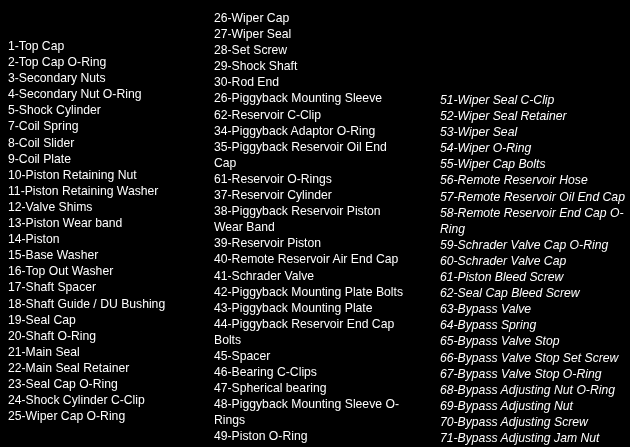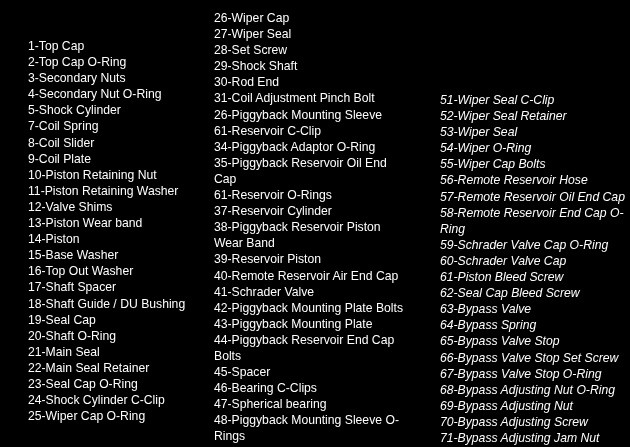--- a/index.html
+++ b/index.html
@@ -18,21 +18,21 @@
     position: relative;
     width: 630px;
     height: 447px;
     box-sizing: border-box;
   }
   .col {
     position: absolute;
     top: 0;
     box-sizing: border-box;
   }
-  .col-1 { left: 8px;   width: 196px; padding-top: 38px; margin-left: 20px; }
+  .col-1 { left: 8px;   width: 196px; padding-top: 38px; }
   .col-2 { left: 214px; width: 196px; padding-top: 10px; }
   .col-3 { left: 440px; width: 204px; padding-top: 92px; font-style: italic; }
 
   ul.parts {
     list-style: none;
     margin: 0;
     padding: 0;
   }
   ul.parts li {
     font-size: 12.2px;
@@ -76,23 +76,22 @@
     </ul>
   </div>
 
   <div class="col col-2">
     <ul class="parts">
       <li>26-Wiper Cap</li>
       <li>27-Wiper Seal</li>
       <li>28-Set Screw</li>
       <li>29-Shock Shaft</li>
       <li>30-Rod End</li>
-      <li>31-Coil Adjustment Pinch Bolt</li>
       <li>26-Piggyback Mounting Sleeve</li>
-      <li>61-Reservoir C-Clip</li>
+      <li>62-Reservoir C-Clip</li>
       <li>34-Piggyback Adaptor O-Ring</li>
       <li>35-Piggyback Reservoir Oil End Cap</li>
       <li>61-Reservoir O-Rings</li>
       <li>37-Reservoir Cylinder</li>
       <li>38-Piggyback Reservoir Piston Wear Band</li>
       <li>39-Reservoir Piston</li>
       <li>40-Remote Reservoir Air End Cap</li>
       <li>41-Schrader Valve</li>
       <li>42-Piggyback Mounting Plate Bolts</li>
       <li>43-Piggyback Mounting Plate</li>

